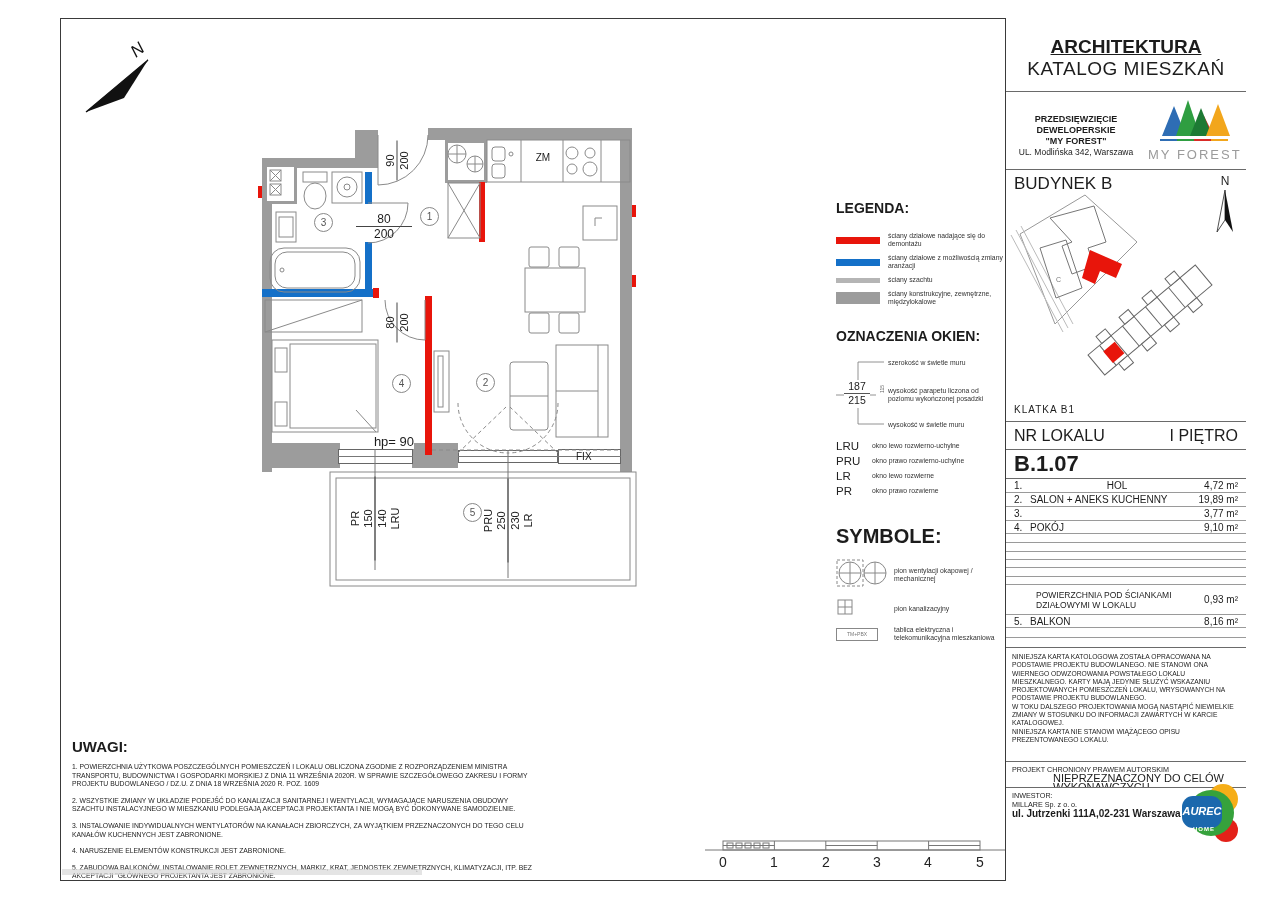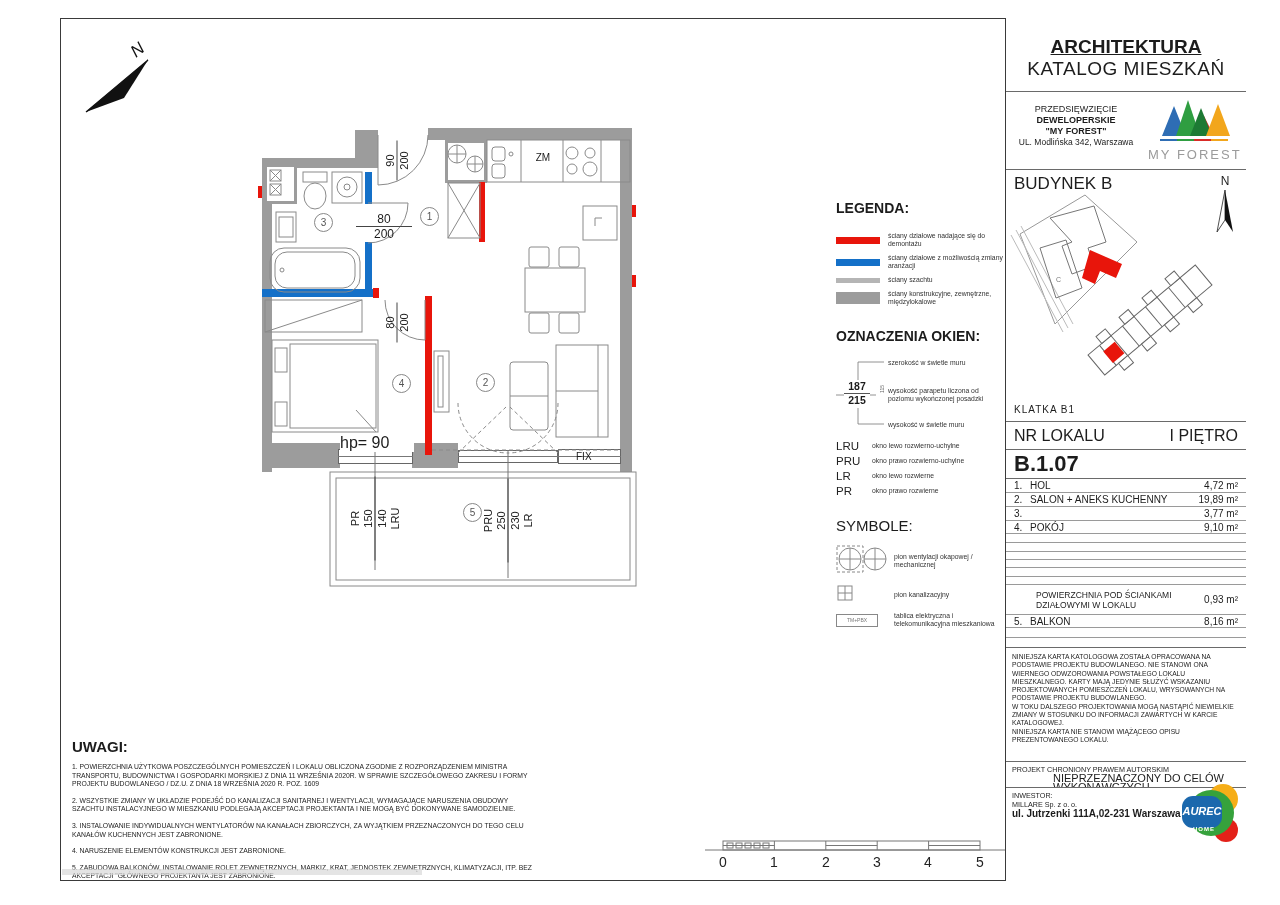--- a/index.html
+++ b/index.html
@@ -162,21 +162,21 @@
       <div>200</div>
     </div>
     <div class="abs" style="left:98px;top:92px;width:56px;text-align:center;">
       <div style="font-size:12px;line-height:14px;border-bottom:1px solid #444;">80</div>
       <div style="font-size:12px;line-height:14px;">200</div>
     </div>
     <div class="rotlbl" style="left:119px;top:189px;width:40px;">
       <div class="frline">80</div>
       <div>200</div>
     </div>
-    <div class="abs" style="left:82px;top:314px;width:74px;background:#fff;text-align:left;font-size:16px;">hp= 90</div>
+    <div class="abs" style="left:82px;top:314px;width:74px;background:#fff;text-align:right;font-size:13px;">hp= 90</div>
     <div class="abs" style="left:318px;top:331px;font-size:10px;">FIX</div>
     <div class="abs" style="left:266px;top:32px;width:38px;text-align:center;font-size:10px;">ZM</div>
 
     <div class="rotlbl" style="left:75px;top:372px;width:84px;">
       <div>PR</div>
       <div class="frline">150</div>
       <div>140</div>
       <div>LRU</div>
     </div>
     <div class="rotlbl" style="left:208px;top:374px;width:84px;">
@@ -215,21 +215,21 @@
 
     <div style="font-size:14px;font-weight:bold;margin:22px 0 10px 0;">OZNACZENIA OKIEN:</div>
     <div style="position:relative;height:86px;">
       <svg class="abs" style="left:0;top:0;" width="170" height="86">
         <g stroke="#777" stroke-width="0.8" fill="none">
           <path d="M22,28 V8 M22,8 H48"></path>
           <path d="M0,41 H40"></path>
           <path d="M22,54 V70 M22,70 H48"></path>
         </g>
       </svg>
-      <div class="abs" style="left:8px;top:26px;width:26px;text-align:center;background:#fff;font-weight:bold;">
+      <div class="abs" style="left:8px;top:26px;width:26px;text-align:center;background:#fff;">
         <div style="font-size:10.5px;line-height:13px;border-bottom:1px solid #555;">187</div>
         <div style="font-size:10.5px;line-height:13px;">215</div>
       </div>
       <div class="abs" style="left:42px;top:32px;font-size:5px;color:#666;transform:rotate(-90deg);">115</div>
       <div class="abs small7" style="left:52px;top:5px;">szerokość w świetle muru</div>
       <div class="abs small7 pre" style="left:52px;top:33px;">wysokość parapetu liczona od
 poziomu wykończonej posadzki</div>
       <div class="abs small7" style="left:52px;top:67px;">wysokość w świetle muru</div>
     </div>
     <div class="lgrow" style="margin-bottom:3px;">
@@ -242,21 +242,21 @@
     </div>
     <div class="lgrow" style="margin-bottom:3px;">
       <div class="code">LR</div>
       <div class="small7">okno lewo rozwierne</div>
     </div>
     <div class="lgrow" style="margin-bottom:3px;">
       <div class="code">PR</div>
       <div class="small7">okno prawo rozwierne</div>
     </div>
 
-    <div style="font-size:15px;font-weight:normal;margin:20px 0 10px 0;">SYMBOLE:</div>
+    <div style="font-size:20px;font-weight:bold;margin:28px 0 10px 0;">SYMBOLE:</div>
     <div class="lgrow">
       <div style="flex:0 0 52px;margin-right:6px;">
         <svg width="52" height="30">
             <g stroke="#888" fill="none">
           <rect x="1" y="2" width="26" height="26" stroke-dasharray="3,2"></rect>
           <circle cx="14" cy="15" r="11"></circle>
               <path d="M3,15 H25 M14,4 V26"></path>
           <circle cx="39" cy="15" r="11"></circle>
               <path d="M28,15 H50 M39,4 V26"></path>
         </g>
@@ -319,21 +319,21 @@
 
   <div class="rp">
 
     <div class="r" style="height:74px;text-align:center;padding-top:16px;">
       <div style="font-size:19px;font-weight:bold;text-decoration:underline;margin-top:2px;">ARCHITEKTURA</div>
       <div style="font-size:19px;letter-spacing:.5px;">KATALOG MIESZKAŃ</div>
     </div>
 
     <div class="r" style="height:78px;">
       <div class="abs" style="left:4px;top:12px;width:132px;text-align:center;">
-        <div style="font-size:9px;font-weight:normal;line-height:11px;">PRZEDSIĘWZIĘCIE</div>
+        <div style="font-size:9px;font-weight:bold;line-height:11px;margin-top:10px;">PRZEDSIĘWZIĘCIE</div>
         <div style="font-size:9px;font-weight:bold;line-height:11px;">DEWELOPERSKIE</div>
         <div style="font-size:9px;font-weight:bold;line-height:11px;">"MY FOREST"</div>
         <div style="font-size:8.5px;line-height:11px;">UL. Modlińska 342, Warszawa</div>
       </div>
       <div class="abs" style="left:142px;top:4px;width:95px;height:70px;">
         <svg width="95" height="46">
           <polygon points="14,40 26,10 38,40" fill="#2e6db4"></polygon>
           <polygon points="46,40 56,20 66,40" fill="#d92b26"></polygon>
           <polygon points="28,40 40,4 52,40" fill="#2f9e41"></polygon>
           <polygon points="42,40 53,12 64,40" fill="#1d7a34"></polygon>
@@ -387,21 +387,21 @@
     <div class="r flexr" style="height:28px;padding:0 8px;">
       <span style="font-size:16px;">NR LOKALU</span>
       <span style="font-size:16px;">I PIĘTRO</span>
     </div>
     <div class="r" style="height:29px;padding:1px 8px;">
       <span style="font-size:22px;font-weight:bold;">B.1.07</span>
     </div>
 
     <div class="r thin flexr" style="height:14px;padding:0 8px;font-size:10px;">
       <span style="width:16px;">1.</span>
-      <span style="flex:1;">HOL</span>
+      <span style="flex:1;text-align:center;">HOL</span>
       <span>4,72 m²</span>
     </div>
     <div class="r thin flexr" style="height:14px;padding:0 8px;font-size:10px;">
       <span style="width:16px;">2.</span>
       <span style="flex:1;">SALON + ANEKS KUCHENNY</span>
       <span>19,89 m²</span>
     </div>
     <div class="r thin flexr" style="height:14px;padding:0 8px;font-size:10px;">
       <span style="width:16px;">3.</span>
       <span style="flex:1;margin-top:24px;">ŁAZIENKA</span>

